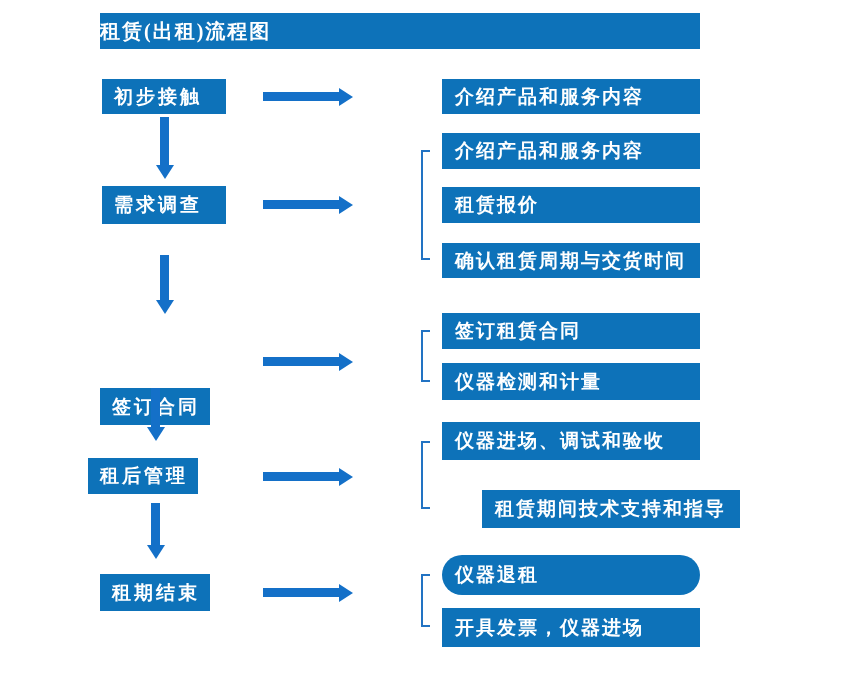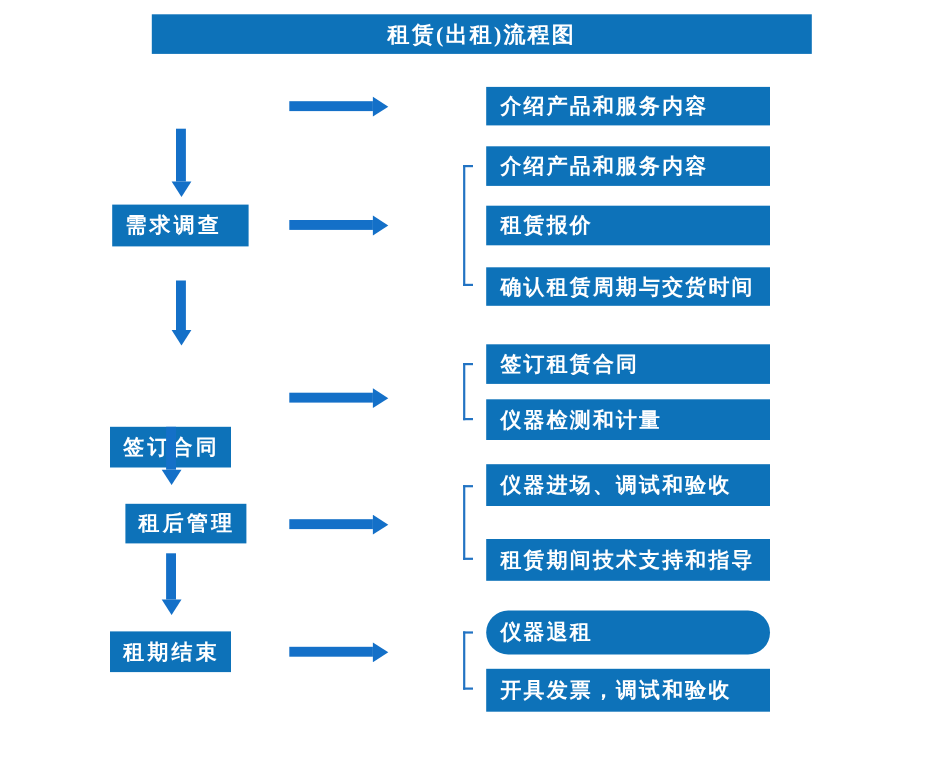--- a/index.html
+++ b/index.html
@@ -11,24 +11,23 @@
     font-family: "Liberation Serif", serif;
     font-weight: bold;
     color: #ffffff;
     overflow: hidden;
   }
   .title-bar {
     position: absolute;
     left: 100px; top: 13px;
     width: 600px; height: 36px;
     background: #0d72b9;
-    display: flex; align-items: center; justify-content: center;
+    display: flex; align-items: center; justify-content: flex-start;
     font-size: 20px;
     letter-spacing: 2px;
-    margin-left: 38px;
   }
   .box {
     position: absolute;
     background: #0d72b9;
     display: flex; align-items: center;
     font-size: 19px;
     box-sizing: border-box;
   }
   .lbox { padding-left: 12px; letter-spacing: 3px; }
   .rbox { left: 442px; width: 258px; padding-left: 13px; letter-spacing: 2px; }
@@ -63,23 +62,24 @@
 </style>
 </head>
 <body>
 
 <div class="canvas">
 
   <div class="title-bar">
     <span>租赁(出租)流程图</span>
   </div>
 
+  <div class="box lbox" style="left:102px; top:79px;  width:124px; height:35px;">初步接触</div>
   <div class="box lbox" style="left:102px; top:186px; width:124px; height:38px;">需求调查</div>
   <div class="box lbox" style="left:100px; top:343px; width:110px; height:37px;margin-top:45px;">签订合同</div>
-  <div class="box lbox" style="left:114px; top:458px; width:110px; height:36px;">租后管理</div>
+  <div class="box lbox" style="left:88px; top:458px; width:110px; height:36px;">租后管理</div>
   <div class="box lbox" style="left:100px; top:574px; width:110px; height:37px;">租期结束</div>
 
   <div class="varrow" style="left:160px; top:117px; height:48px;"></div>
   <div class="varrow" style="left:160px; top:255px; height:45px;"></div>
   <div class="varrow" style="left:151px; top:388px; height:39px;"></div>
   <div class="varrow" style="left:151px; top:503px; height:42px;"></div>
 
   <div class="harrow" style="top:92px;"></div>
   <div class="harrow" style="top:200px;"></div>
   <div class="harrow" style="top:357px;"></div>
@@ -94,18 +94,18 @@
   <div class="box rbox" style="top:79px;  height:35px;">介绍产品和服务内容</div>
 
   <div class="box rbox" style="top:133px; height:36px;">介绍产品和服务内容</div>
   <div class="box rbox" style="top:187px; height:36px;">租赁报价</div>
   <div class="box rbox" style="top:243px; height:35px;text-align:center;">确认租赁周期与交货时间</div>
 
   <div class="box rbox" style="top:313px; height:36px;">签订租赁合同</div>
   <div class="box rbox" style="top:363px; height:37px;">仪器检测和计量</div>
 
   <div class="box rbox" style="top:422px; height:38px;">仪器进场、调试和验收</div>
-  <div class="box rbox" style="top:490px; height:38px;">租赁期间技术支持和指导</div>
+  <div class="box rbox" style="top:490px; height:38px;margin-left:40px;">租赁期间技术支持和指导</div>
 
   <div class="box rbox" style="top:555px; height:40px;border-radius:20px;">仪器退租</div>
-  <div class="box rbox" style="top:608px; height:39px;">开具发票，调试和验收</div>
+  <div class="box rbox" style="top:608px; height:39px;">开具发票，仪器进场</div>
 
 </div>
 
 </body></html>

